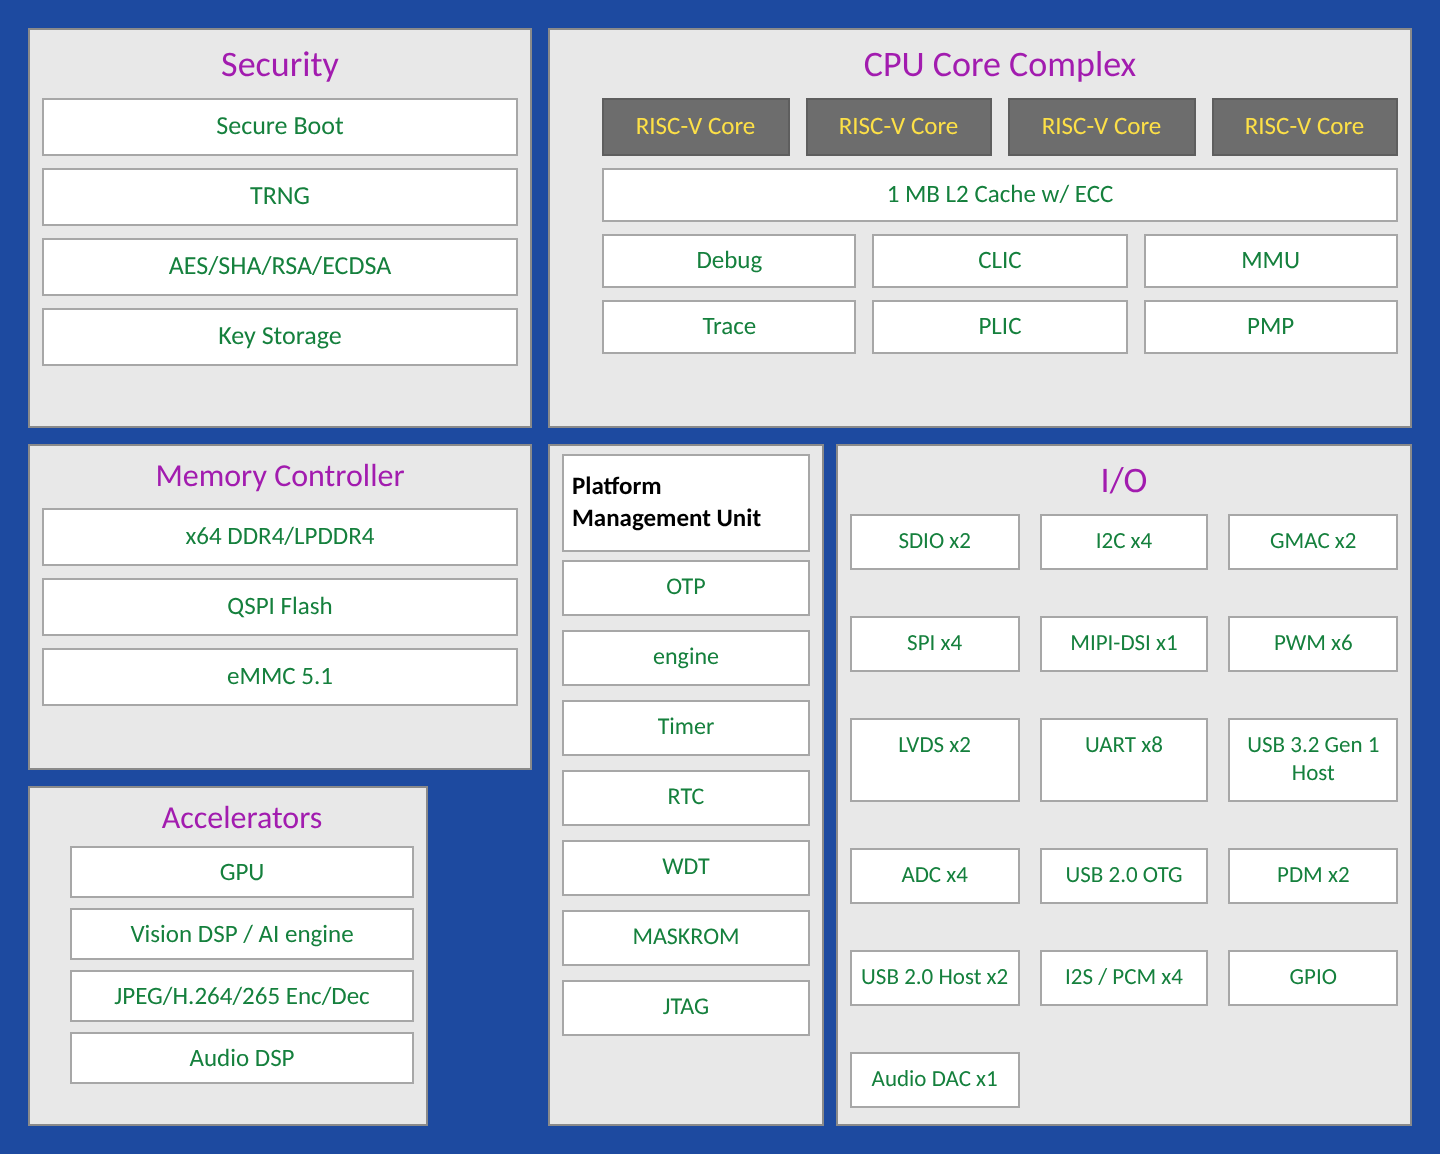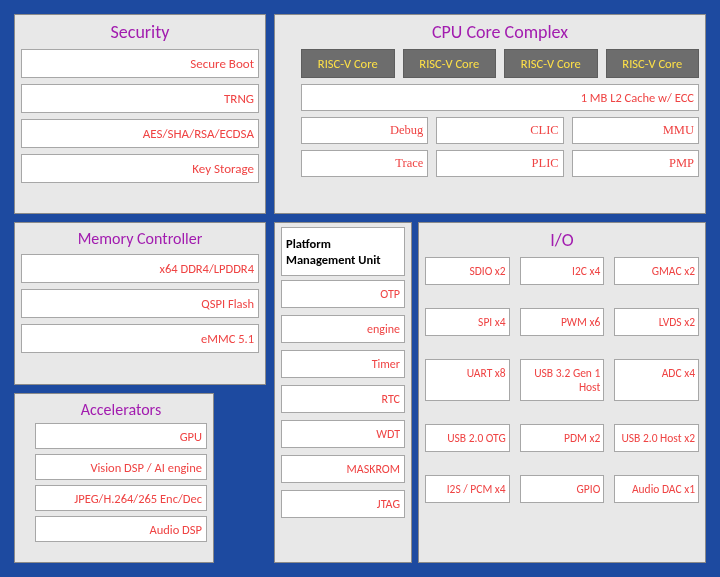--- a/index.html
+++ b/index.html
@@ -31,23 +31,23 @@
     text-align: center;
     font-size: 17px;
     color: #a21caf;
     margin: 2px 0 6px 0;
   }
 
   .item {
     background: #fff;
     border: 1px solid #a7a7a7;
     padding: 5px 4px;
-    text-align: right;
+    text-align: center;
     font-size: 12.5px;
-    color: #ef4444;
+    color: #15803d;
     margin-bottom: 6px;
   }
   .item:last-child { margin-bottom: 0; }
 
   .darkcell {
     background: #6d6d6d;
     color: #fde047;
     border: 1px solid #5e5e5e;
     text-align: center;
     font-size: 12.5px;
@@ -58,21 +58,21 @@
   
   #security { left: 0; top: 0; width: 252px; height: 200px; }
   #security .panel-title { font-size: 18px; }
   #security .item { padding: 6px 4px; font-size: 13px; }
 
   
   #cpu { left: 260px; top: 0; width: 432px; height: 200px; padding-left: 26px; }
   #cpu .panel-title { font-size: 18px; }
   #cpu .l2 { margin-top: 6px; }
   #cpu .row3 { display: grid; grid-template-columns: 1fr 1fr 1fr; gap: 8px; margin-top: 6px; }
-  #cpu .row3 .item { margin-bottom: 0; font-family: Liberation Serif, serif; }
+  #cpu .row3 .item { margin-bottom: 0; }
   #cpu .core-row { display: grid; grid-template-columns: repeat(4,1fr); gap: 8px; }
 
   
   #memory { left: 0; top: 208px; width: 252px; height: 163px; }
   #memory .panel-title { font-size: 16px; }
   #memory .item { padding: 6px 4px; font-size: 12.5px; }
 
   
   #accel { left: 0; top: 379px; width: 200px; height: 170px; padding-left: 20px; }
   #accel .panel-title { font-size: 16px; margin-bottom: 4px; }
@@ -154,20 +154,21 @@
       <div class="item">JTAG</div>
     </div>
 
     <div id="io" class="panel">
       <div class="panel-title">I/O</div>
       <div class="io-grid">
         <div class="item">SDIO x2</div>
         <div class="item">I2C x4</div>
         <div class="item">GMAC x2</div>
         <div class="item">SPI x4</div>
+        <div class="item">MIPI-DSI x1</div>
         <div class="item">PWM x6</div>
         <div class="item">LVDS x2</div>
         <div class="item">UART x8</div>
         <div class="item">USB 3.2 Gen 1 Host</div>
         <div class="item">ADC x4</div>
         <div class="item">USB 2.0 OTG</div>
         <div class="item">PDM x2</div>
         <div class="item">USB 2.0 Host x2</div>
         <div class="item">I2S / PCM x4</div>
         <div class="item">GPIO</div>

